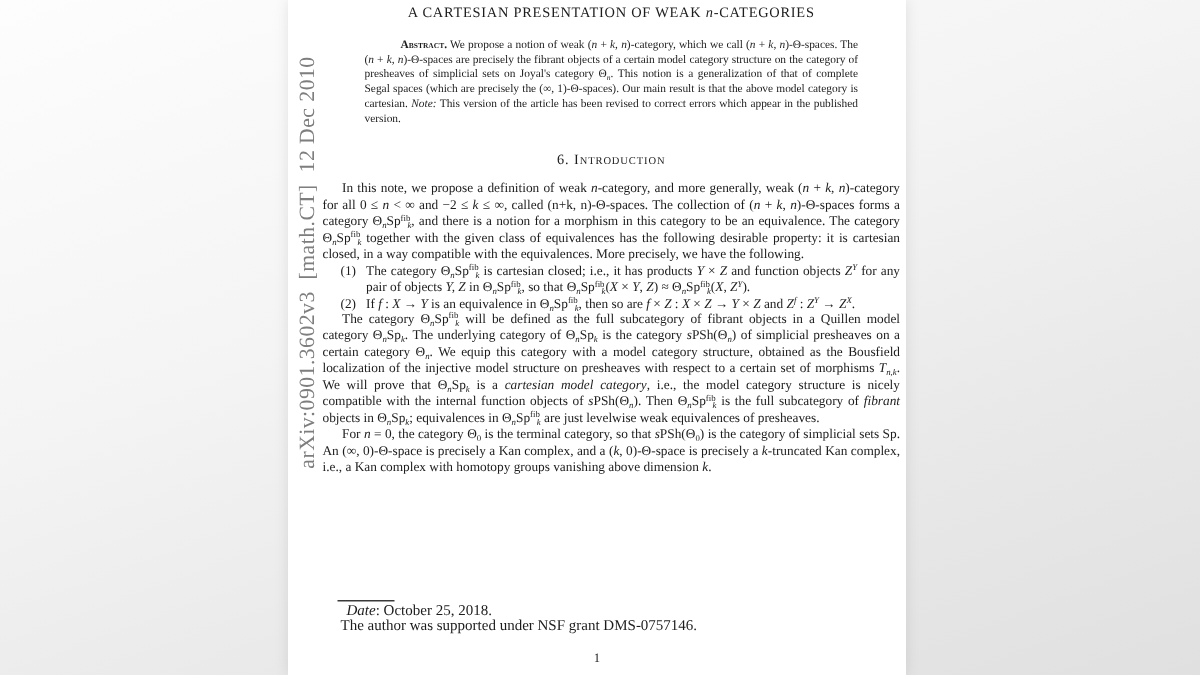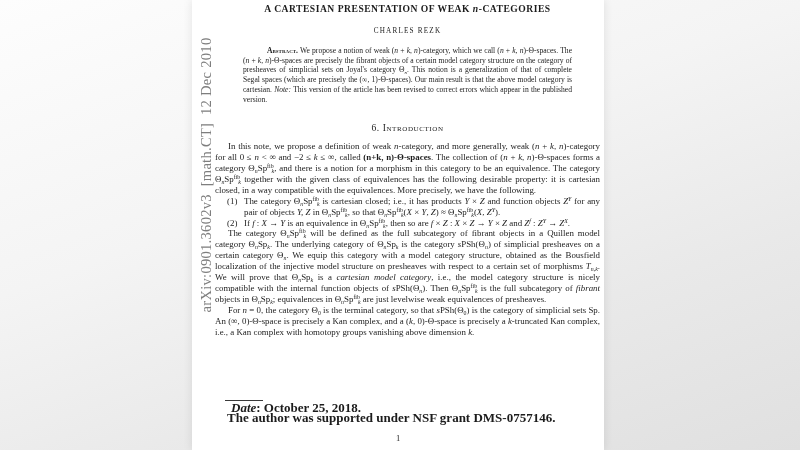--- a/index.html
+++ b/index.html
@@ -13,61 +13,60 @@
     position:absolute;left:192px;top:0;width:412px;height:450px;
     background:#ffffff;box-shadow:0 0 9px rgba(0,0,0,0.10);
   }
   .watermark{
     position:absolute;left:14px;top:175px;
     transform:translate(-50%,-50%) rotate(-90deg);
     white-space:pre;font-size:14.5px;color:#7e7e7e;letter-spacing:0.3px;
   }
   .content{position:absolute;left:23px;top:0;width:385px;}
   .title{
-    margin:3px 0 0 0;text-align:center;font-size:9.6px;font-weight:bold;
+    margin:3px 0 0 0;text-align:center;font-size:9.6px;font-weight:normal;
     letter-spacing:0.5px;line-height:11px;
   }
   .author{
     margin-top:13px;text-align:center;font-size:7.2px;letter-spacing:1.2px;line-height:8px;
   }
   .abstract{
     margin:11px 28px 0 28px;font-size:7.6px;line-height:9.7px;
     text-align:justify;text-indent:24px;
   }
   .sc{font-variant:small-caps;font-weight:bold;}
   .section-heading{
     margin:19px 0 0 0;text-align:center;font-size:9.5px;font-weight:normal;
     font-variant:small-caps;letter-spacing:0.6px;line-height:10px;
   }
   .bodytext{font-size:8.9px;line-height:10.9px;text-align:justify;}
   .para{margin:0;text-indent:13px;}
   .para.first{margin-top:8px;}
   .list-item{position:relative;padding-left:29px;text-indent:0;}
   .list-item .marker{position:absolute;left:12px;top:0;}
   .s-i{font-style:italic;}
-  .s-b{font-weight:bold;}
+  .s-b{font-weight:normal;}
   .s-sup{font-size:66%;vertical-align:3px;line-height:0;}
   .s-sub{font-size:66%;vertical-align:-2px;line-height:0;}
   .s-sup + .s-sub{margin-left:-2px;}
-  .footnote{position:absolute;left:23px;top:400px;width:385px;font-size:13px;line-height:9.8px;font-weight:bold;}
+  .footnote{position:absolute;left:23px;top:400px;width:385px;font-size:10px;line-height:9.8px;}
   .footnote-rule{width:38px;height:0;border-top:1px solid #3a3a3a;margin:0 0 2px 10px;}
   .fn-date{margin:0;text-indent:16px;}
   .fn-support{margin:0;text-indent:12px;}
   .page-number{position:absolute;left:0;top:433px;width:100%;text-align:center;font-size:8.5px;}
 </style>
 </head>
 <body>
 
 <div class="page">
   <div class="watermark">arXiv:0901.3602v3  [math.CT]  12 Dec 2010</div>
 
   <div class="content">
     <h1 class="title">A CARTESIAN PRESENTATION OF WEAK <span class="s-i">n</span>-CATEGORIES</h1>
 
-    <div class="author">CHARLES REZK</div>
 
     <p class="abstract"><span class="sc">Abstract.</span><span> We propose a notion of weak (<span class="s-i">n</span> + <span class="s-i">k</span>, <span class="s-i">n</span>)-category, which we call (<span class="s-i">n</span> + <span class="s-i">k</span>, <span class="s-i">n</span>)-Θ-spaces. The (<span class="s-i">n</span> + <span class="s-i">k</span>, <span class="s-i">n</span>)-Θ-spaces are precisely the fibrant objects of a certain model category structure on the category of presheaves of simplicial sets on Joyal's category Θ<span class="s-sub s-i">n</span>. This notion is a generalization of that of complete Segal spaces (which are precisely the (∞, 1)-Θ-spaces). Our main result is that the above model category is cartesian. <span class="s-i">Note:</span> This version of the article has been revised to correct errors which appear in the published version.</span></p>
 
     <h2 class="section-heading">6. Introduction</h2>
 
     <div class="bodytext">
       <p class="para first">In this note, we propose a definition of weak <span class="s-i">n</span>-category, and more generally, weak (<span class="s-i">n</span> + <span class="s-i">k</span>, <span class="s-i">n</span>)-category for all 0 ≤ <span class="s-i">n</span> &lt; ∞ and −2 ≤ <span class="s-i">k</span> ≤ ∞, called <span class="s-b">(n+k, n)-Θ-spaces</span>. The collection of (<span class="s-i">n</span> + <span class="s-i">k</span>, <span class="s-i">n</span>)-Θ-spaces forms a category Θ<span class="s-sub s-i">n</span>Sp<span class="s-sup">fib</span><span class="s-sub s-i">k</span>, and there is a notion for a morphism in this category to be an equivalence. The category Θ<span class="s-sub s-i">n</span>Sp<span class="s-sup">fib</span><span class="s-sub s-i">k</span> together with the given class of equivalences has the following desirable property: it is cartesian closed, in a way compatible with the equivalences. More precisely, we have the following.</p>
 
       <div class="list-item"><span class="marker">(1)</span><span>The category Θ<span class="s-sub s-i">n</span>Sp<span class="s-sup">fib</span><span class="s-sub s-i">k</span> is cartesian closed; i.e., it has products <span class="s-i">Y</span> × <span class="s-i">Z</span> and function objects <span class="s-i">Z</span><span class="s-sup s-i">Y</span> for any pair of objects <span class="s-i">Y, Z</span> in Θ<span class="s-sub s-i">n</span>Sp<span class="s-sup">fib</span><span class="s-sub s-i">k</span>, so that Θ<span class="s-sub s-i">n</span>Sp<span class="s-sup">fib</span><span class="s-sub s-i">k</span>(<span class="s-i">X</span> × <span class="s-i">Y</span>, <span class="s-i">Z</span>) ≈ Θ<span class="s-sub s-i">n</span>Sp<span class="s-sup">fib</span><span class="s-sub s-i">k</span>(<span class="s-i">X</span>, <span class="s-i">Z</span><span class="s-sup s-i">Y</span>).</span></div>
 

